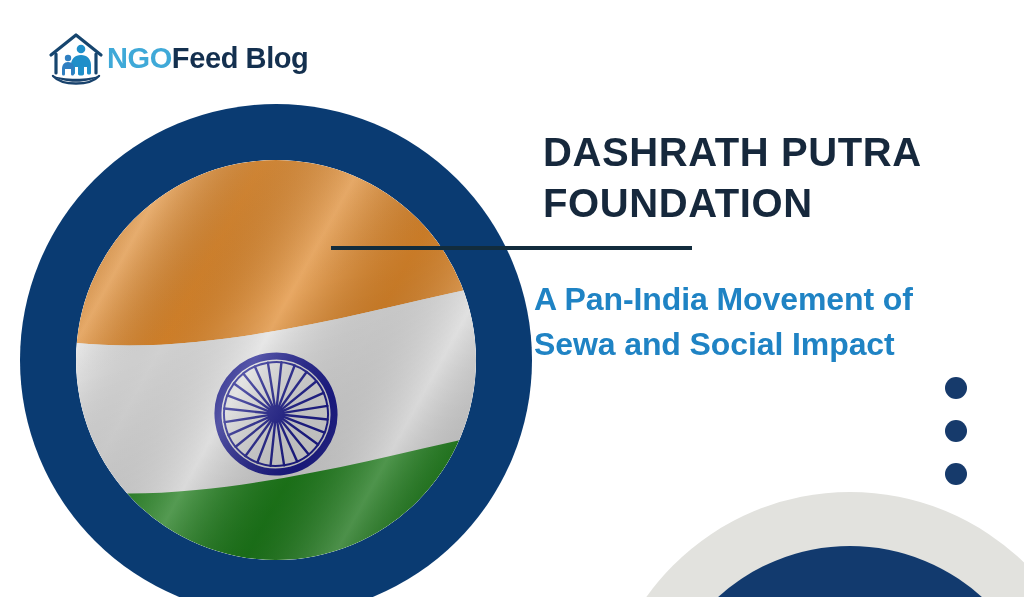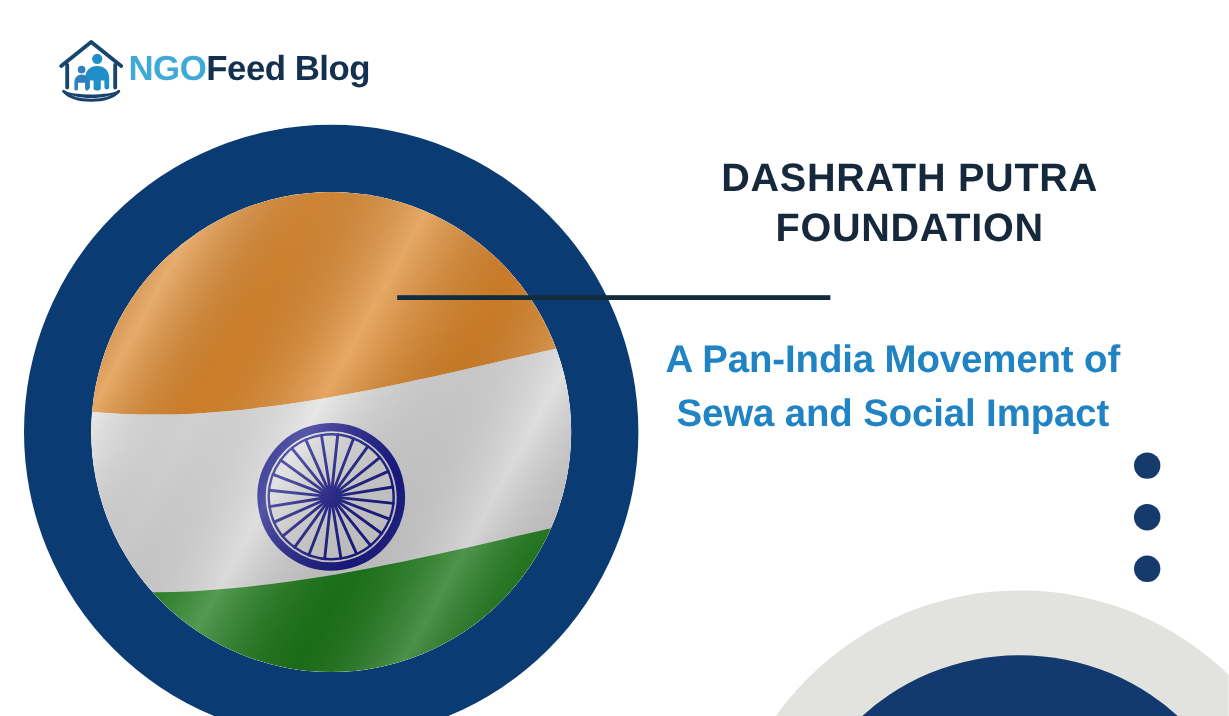--- a/index.html
+++ b/index.html
@@ -11,21 +11,20 @@
   body {
     font-family: "Liberation Sans", sans-serif;
   }
 
   .banner {
     position: relative;
     width: 1024px;
     height: 597px;
     background: #ffffff;
     overflow: hidden;
-    text-align: center;
   }
 
   
   .logo-block {
     position: absolute;
     left: 45px;
     top: 28px;
     display: flex;
     align-items: center;
     gap: 2px;
@@ -83,21 +82,21 @@
   }
 
   
   .headline {
     position: absolute;
     left: 543px;
     top: 127px;
     width: 430px;
     z-index: 30;
     color: #16283c;
-    font-size: 33px;
+    font-size: 40px;
     font-weight: 700;
     line-height: 1.28;
     letter-spacing: 0.6px;
     text-transform: uppercase;
   }
   .subhead {
     position: absolute;
     left: 534px;
     top: 277px;
     width: 420px;

